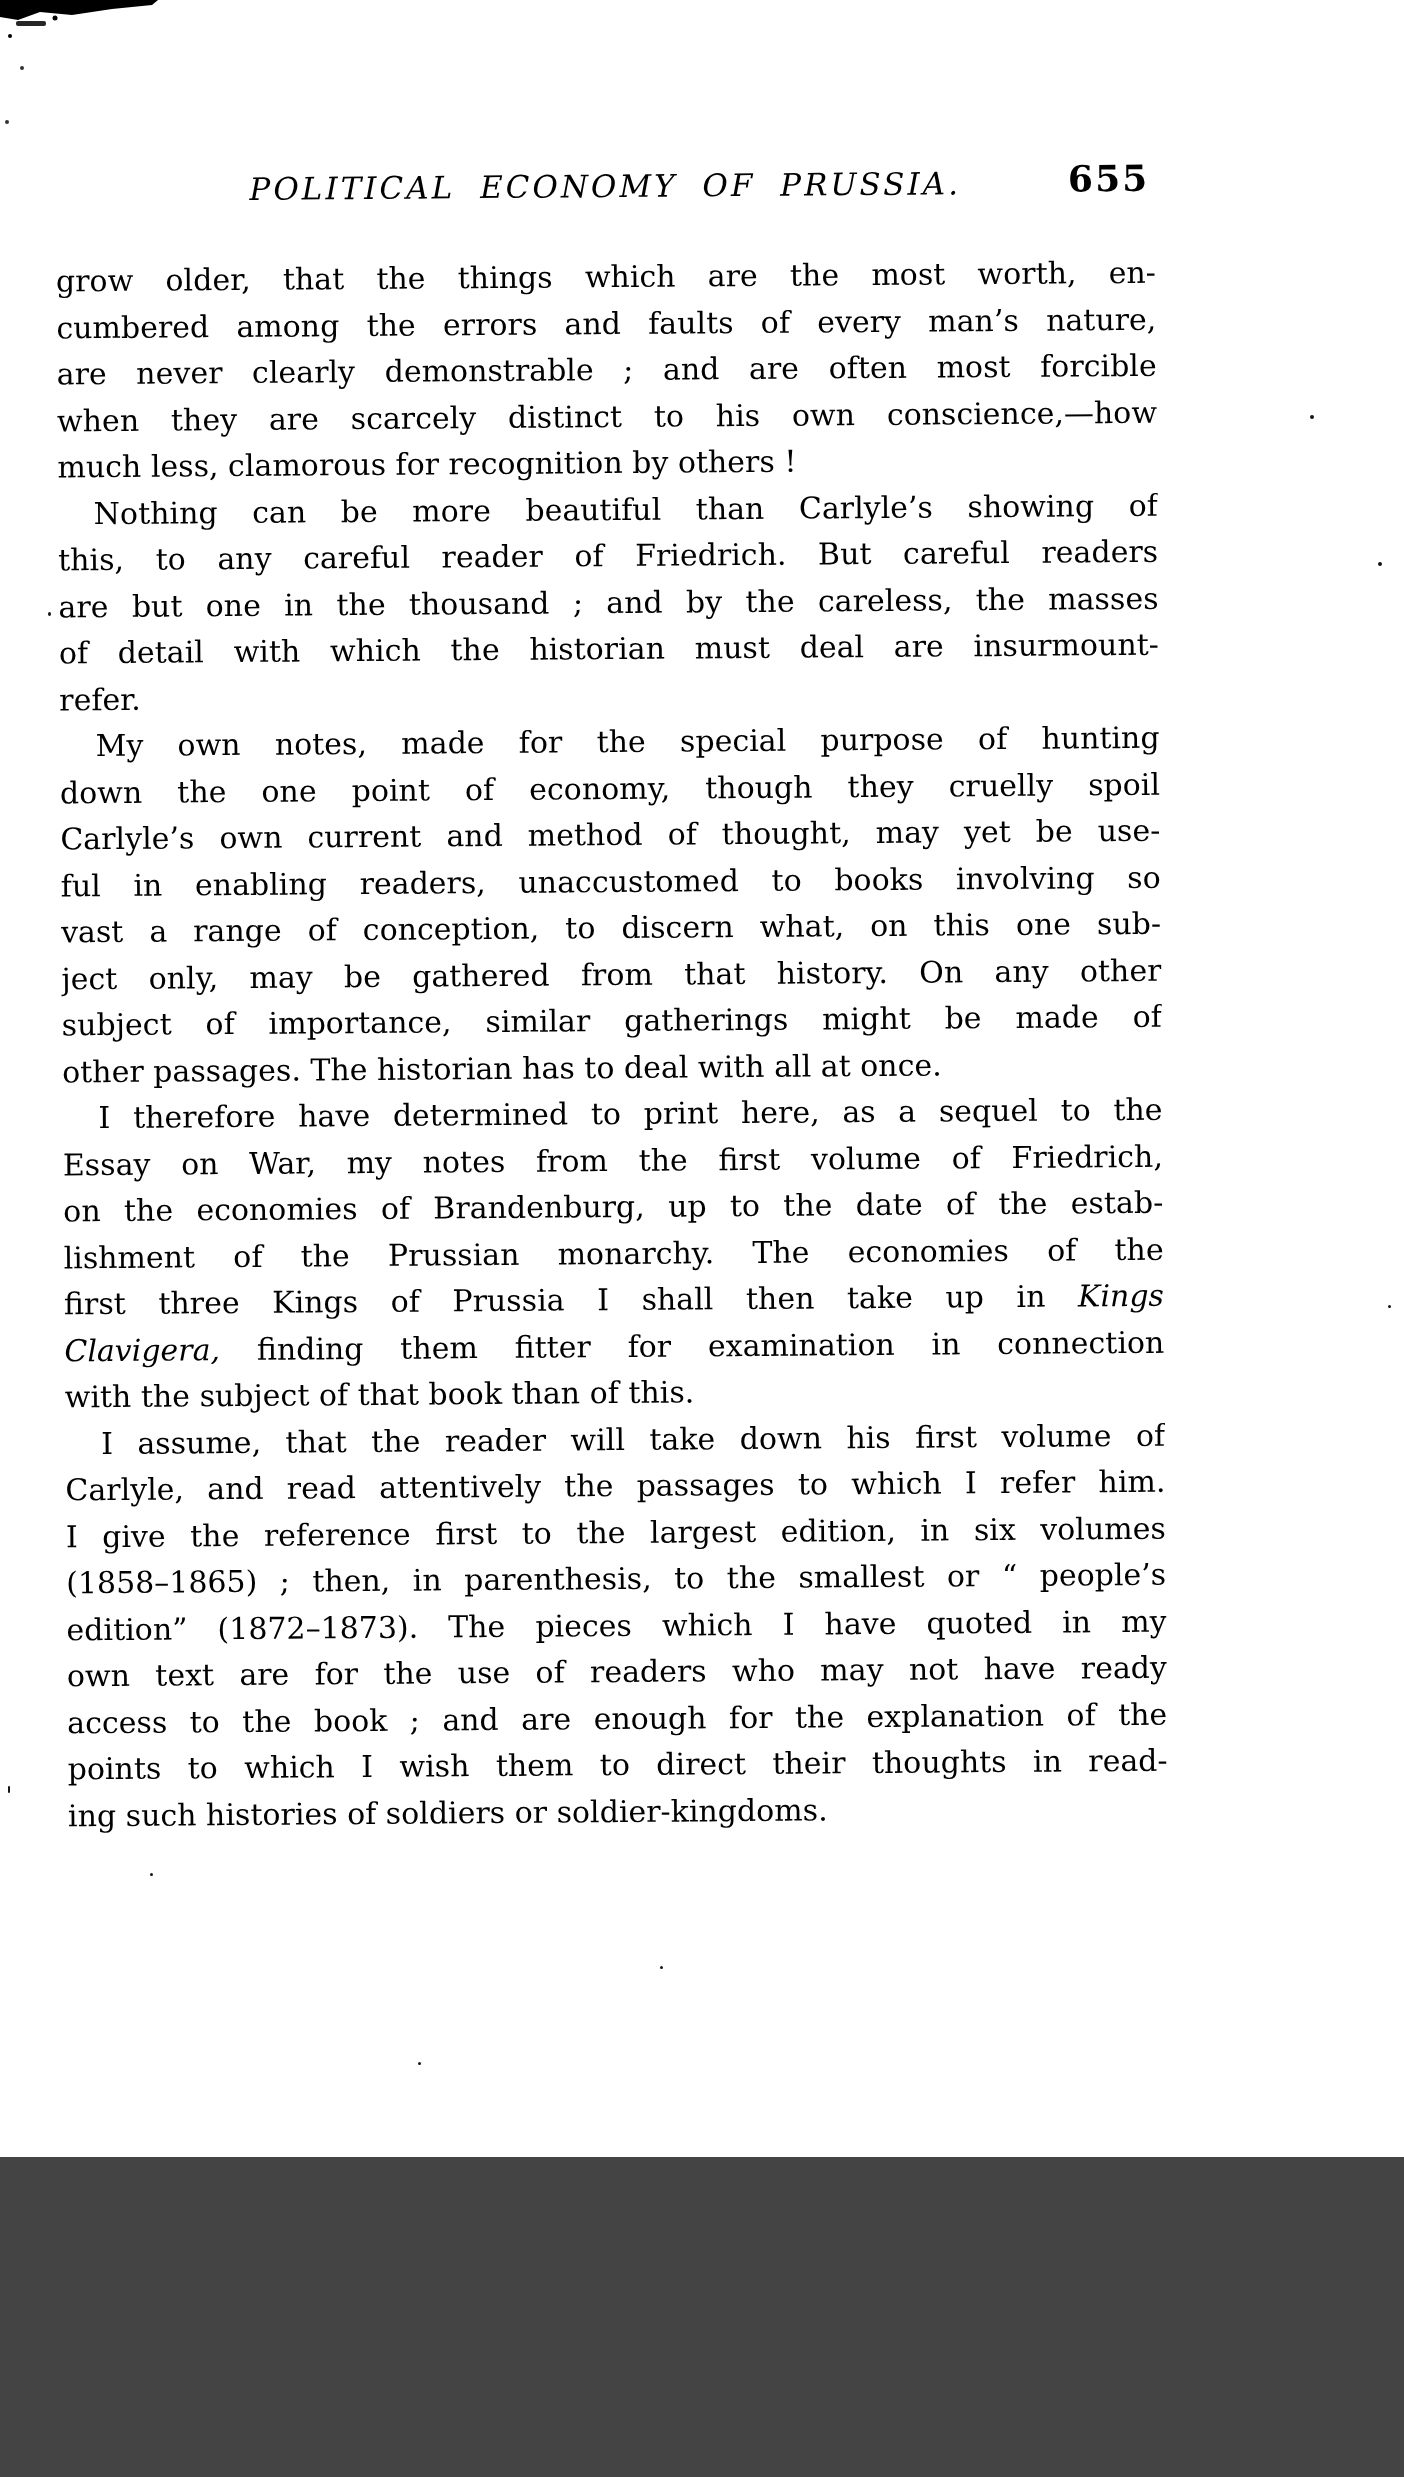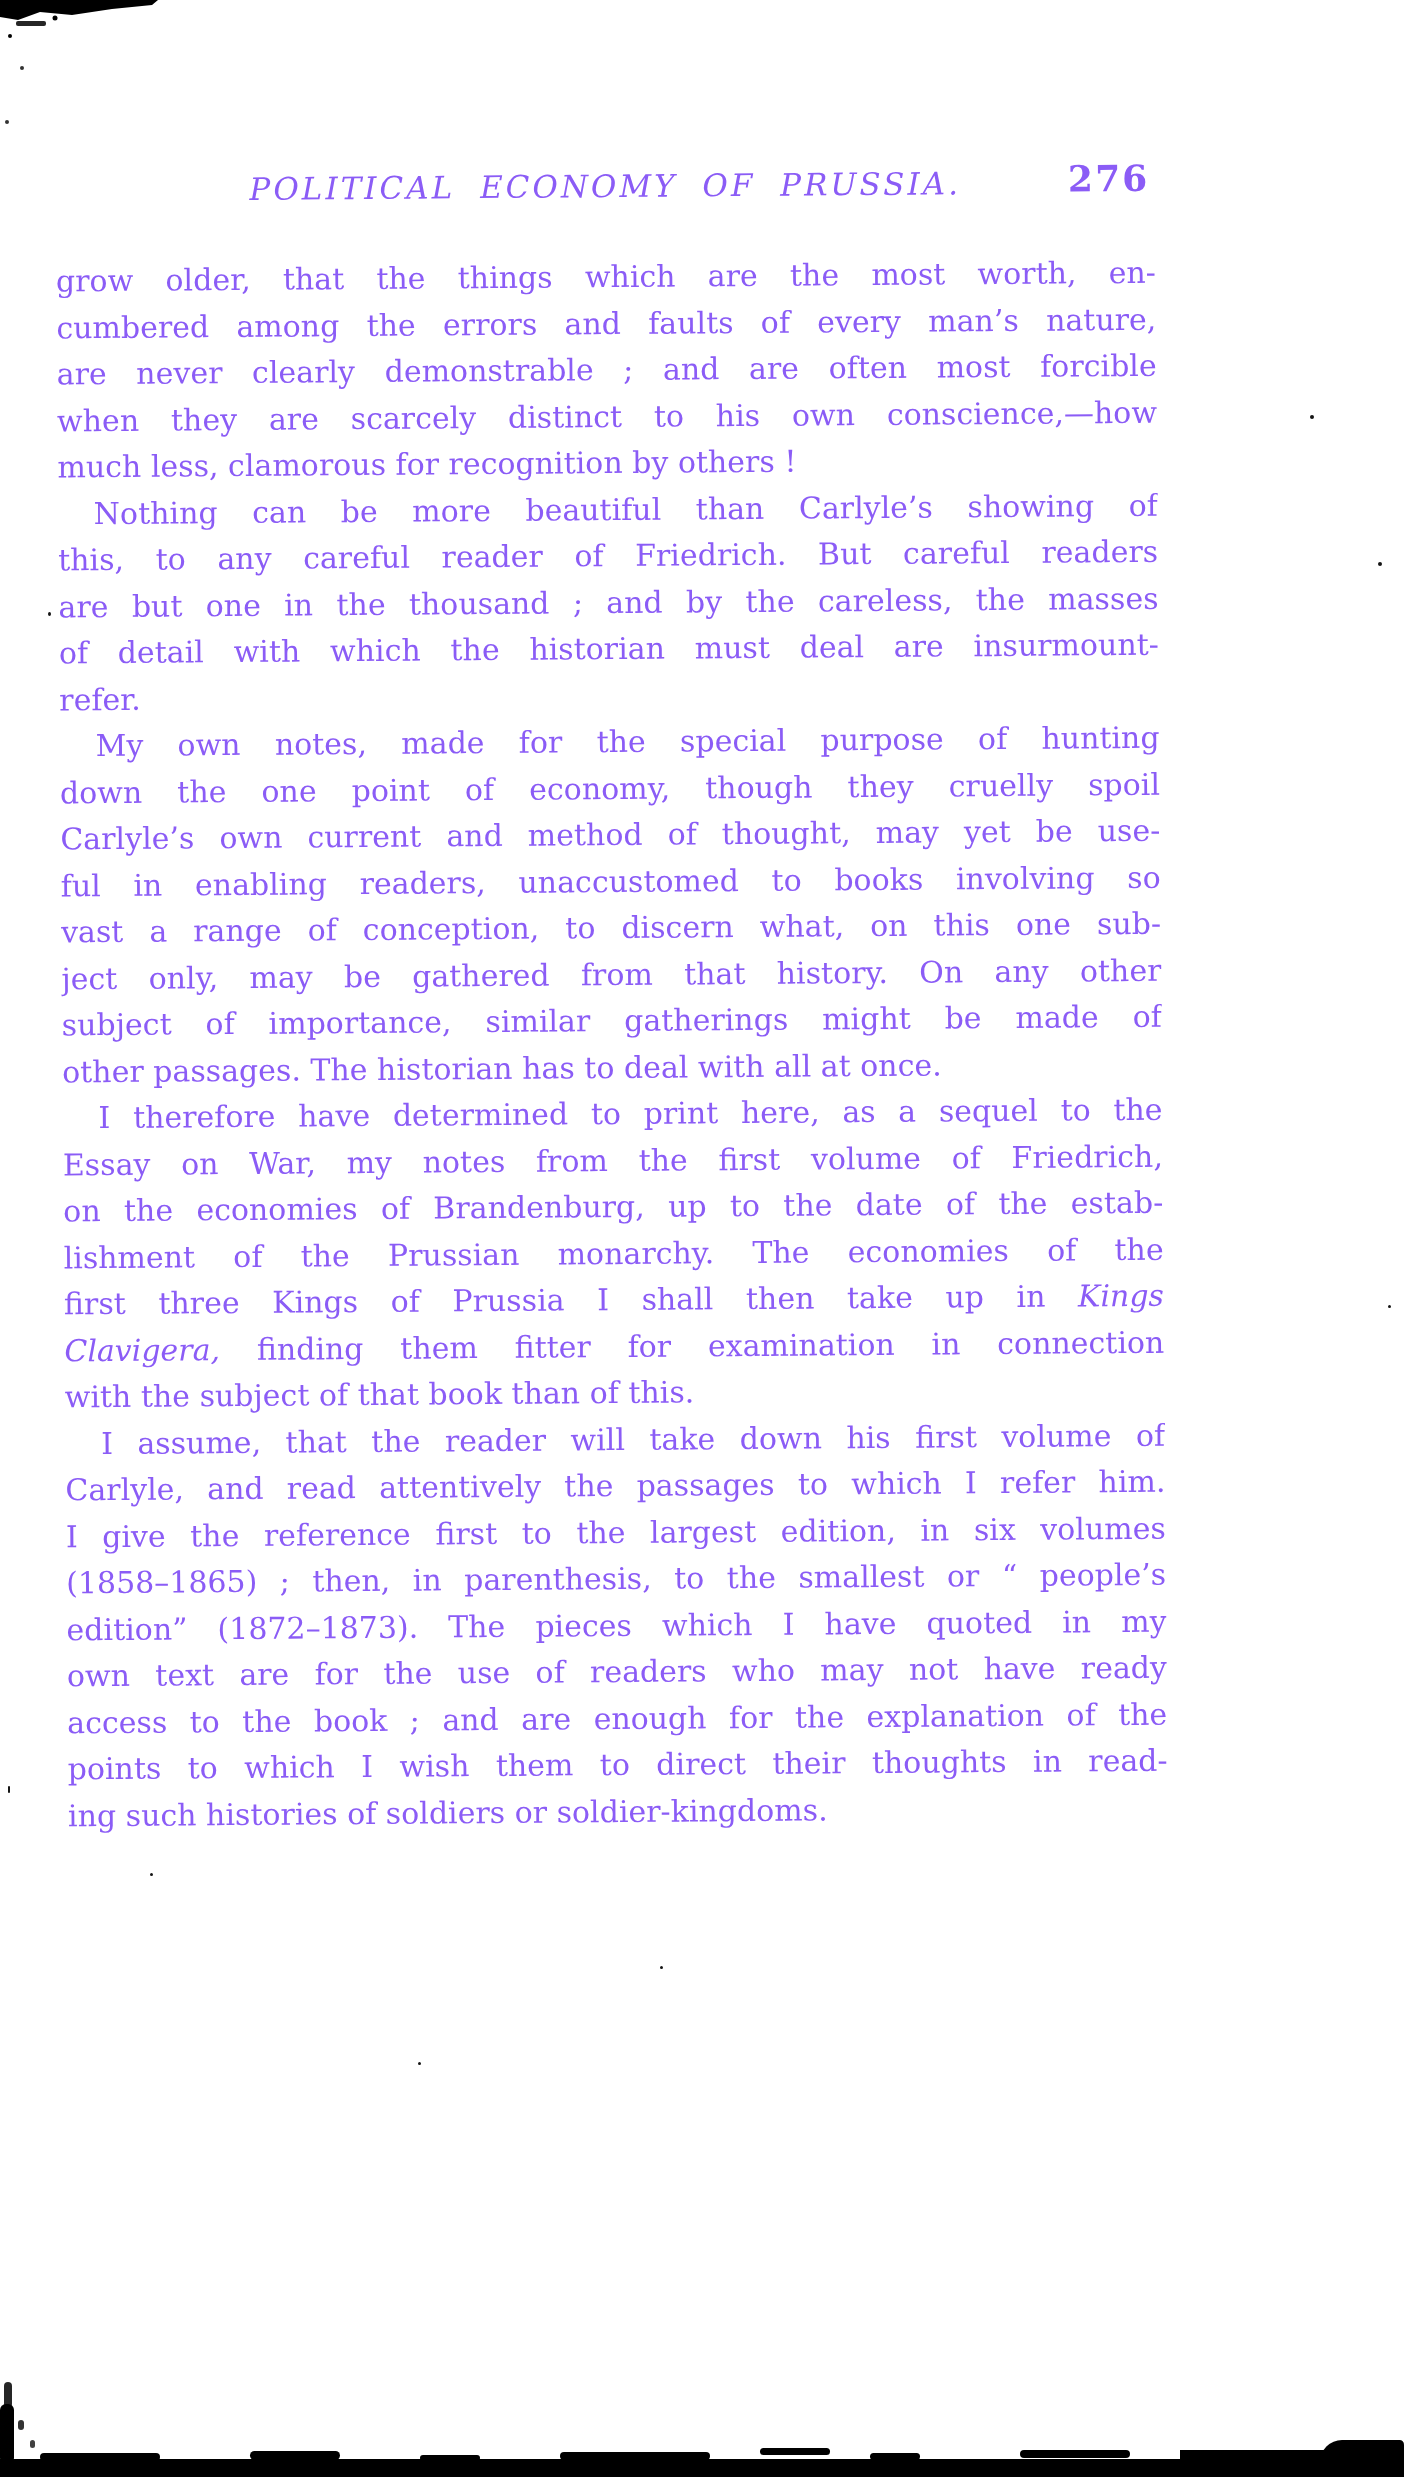--- a/index.html
+++ b/index.html
@@ -1,20 +1,20 @@
 <!DOCTYPE html>
 <html><head>
 <meta charset="utf-8">
 <style>
   html,body{margin:0;padding:0;background:#444;}
   .page{
-    position:relative; width:1404px; height:2477px;
+    position:relative; width:1404px; height:2157px;
     background:#ffffff; overflow:hidden; margin:0 auto;
     font-family:"DejaVu Serif","Liberation Serif",serif;
-    color:#8b5cf6;
+    color:#000000;
   }
   .text-rotate{
     position:absolute; inset:0;
     transform:rotate(-0.45deg);
     transform-origin:620px 1050px;
   }
   .header-row{
     position:absolute; top:162px; left:62px; width:1100px; height:48px;
   }
   .running-title{
@@ -45,21 +45,21 @@
 </style>
 </head>
 <body>
 
 <div class="page">
 
   <div class="text-rotate">
 
     <div class="header-row">
       <span class="running-title">POLITICAL ECONOMY OF PRUSSIA.</span>
-      <span class="page-number">276</span>
+      <span class="page-number">655</span>
     </div>
 
     <main class="body-text" id="body-text">
         <div class="paragraph">
           <div class="line"><span>grow older, that the things which are the most worth, en-</span></div>
           <div class="line"><span>cumbered among the errors and faults of every man’s nature,</span></div>
           <div class="line"><span>are never clearly demonstrable ; and are often most forcible</span></div>
           <div class="line"><span>when they are scarcely distinct to his own conscience,—how</span></div>
           <div class="line pl"><span>much less, clamorous for recognition by others !</span></div>
         </div>

